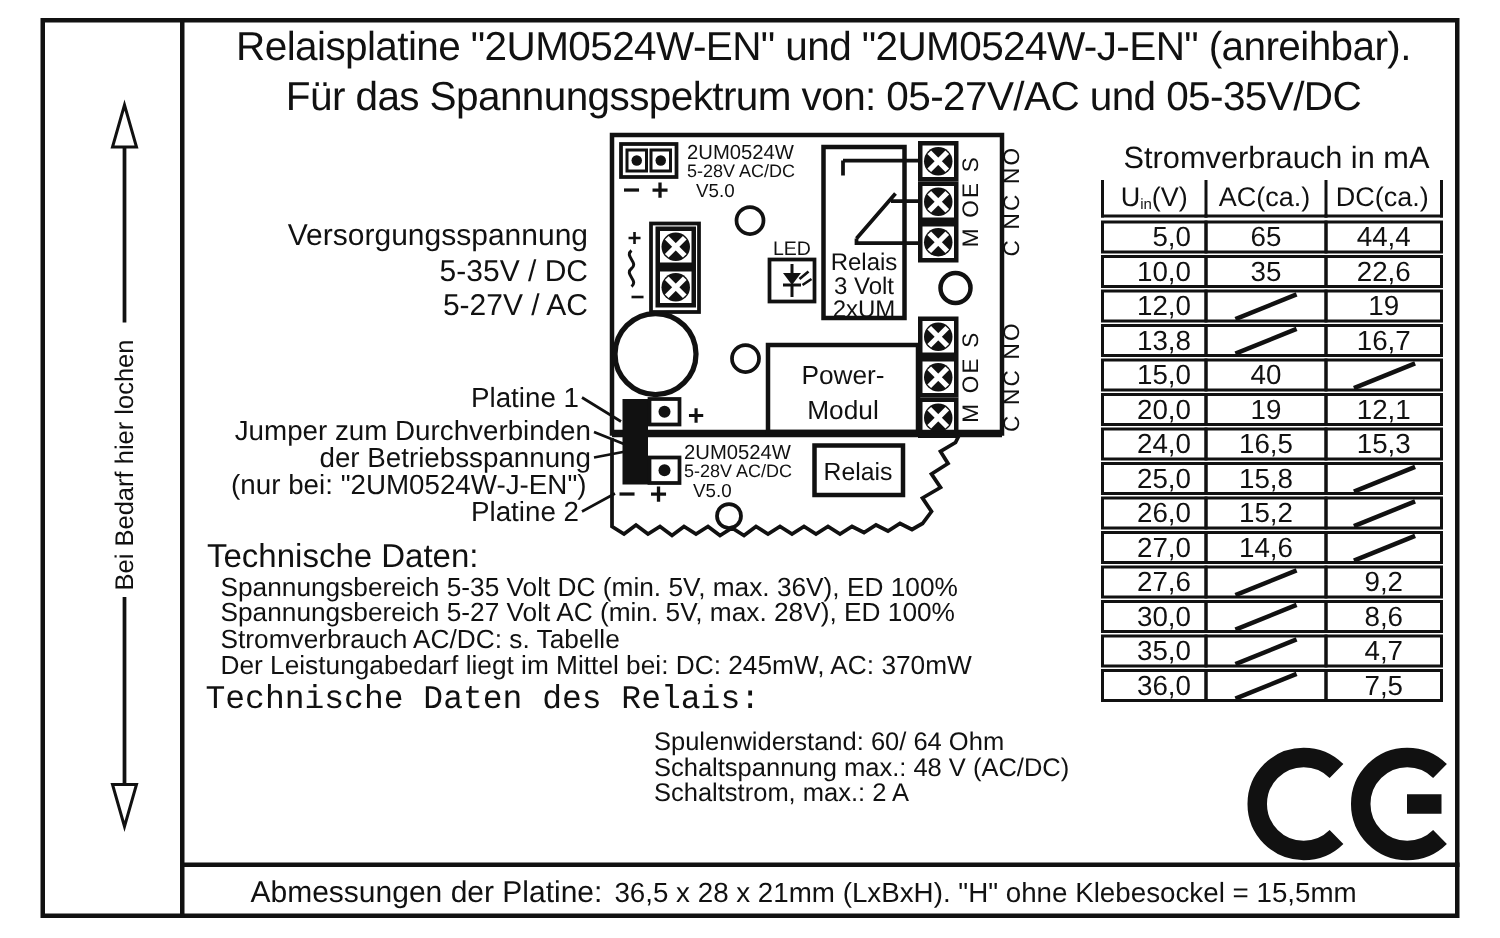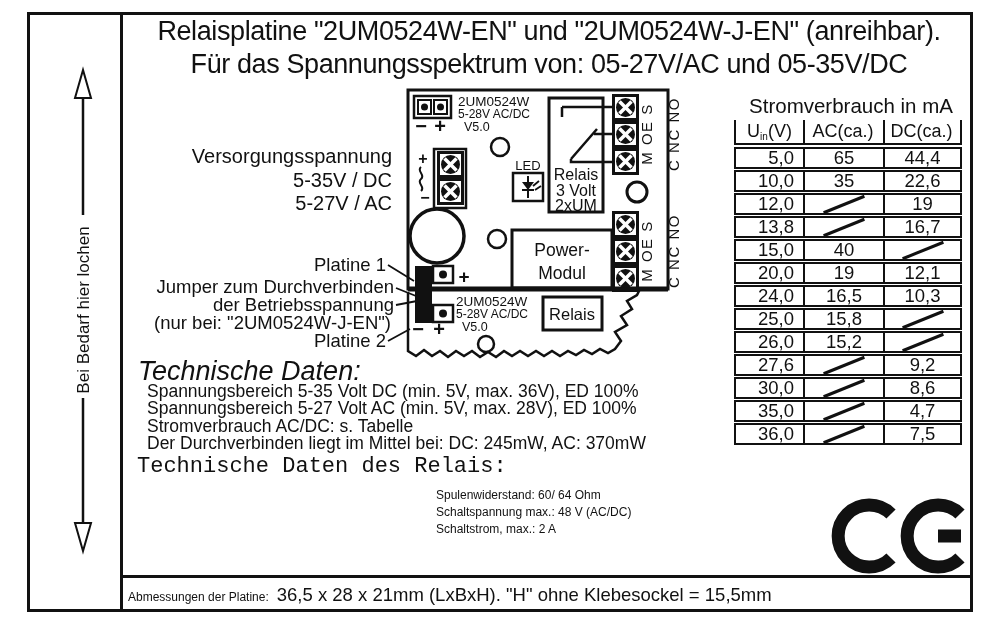--- a/index.html
+++ b/index.html
@@ -25,28 +25,28 @@
   svg .fillink{fill:#111;stroke:none;}
   svg .openhead{fill:#fff;stroke:#111;stroke-width:2px;}
   svg text{fill:#111;stroke:none;font-family:"Liberation Sans",sans-serif;}
   .t20{font-size:20px;} .t185{font-size:18.5px;} .t16{font-size:16px;}
   .t165{font-size:16.5px;} .t175{font-size:17.5px;} .t13{font-size:13.5px;}
   .t12{font-size:12px;} .t125{font-size:12.5px;} .t130{font-size:13px;}
   .t15{font-size:15px;letter-spacing:1.5px;} .sign{font-size:20px;font-weight:bold;}
   .sign16{font-size:16px;font-weight:bold;} .sign19{font-size:19px;font-weight:bold;}
 
   .tech{position:absolute;left:138px;top:359px;white-space:nowrap;}
-  .tech .heading{font-size:27px;line-height:24px;font-style:italic;}
+  .tech .heading{font-size:22px;line-height:24px;}
   .tech .line{font-size:17.5px;line-height:17.3px;margin-left:9px;}
 
   .relay-heading{position:absolute;left:137px;top:454px;font-size:22px;white-space:nowrap;font-family:Liberation Mono, monospace;}
-  .relay-lines{position:absolute;left:436px;top:487px;font-size:12px;line-height:16.8px;white-space:nowrap;}
+  .relay-lines{position:absolute;left:436px;top:487px;font-size:17px;line-height:16.8px;white-space:nowrap;}
 
   .dims{position:absolute;left:128px;top:584px;white-space:nowrap;}
-  .dims .label{font-size:12px;}
+  .dims .label{font-size:20px;margin-left:39px;}
   .dims .value{font-size:18.5px;margin-left:8px;}
 
   .ctable{position:absolute;left:734px;top:94px;width:234px;}
   .ttitle{font-size:20.5px;text-align:center;white-space:nowrap;margin-bottom:2px;}
   .thead{display:flex;height:25px;}
   .th{box-sizing:border-box;border-bottom:2px solid #111;font-size:18px;display:flex;
       align-items:flex-end;justify-content:center;padding-bottom:1px;white-space:nowrap;}
   .th.h0{width:71px;border-left:2px solid #111;border-right:2px solid #111;}
   .th.h1{width:82px;border-right:2px solid #111;margin-left:-2px;}
   .th.h2{width:79px;border-right:2px solid #111;margin-left:-2px;}
@@ -182,21 +182,21 @@
     <text class="t185" x="386" y="347" text-anchor="end">Platine 2</text>
 
     <path class="thin" d="M388,265 L414,281 M396,288 L416,296 M396,305 L417,301 M388,341 L410,329"></path>
   </svg>
 
   <div class="tech">
     <div class="heading">Technische Daten:</div>
     <div class="line">Spannungsbereich 5-35 Volt DC (min. 5V, max. 36V), ED 100%</div>
     <div class="line">Spannungsbereich 5-27 Volt AC (min. 5V, max. 28V), ED 100%</div>
     <div class="line">Stromverbrauch AC/DC: s. Tabelle</div>
-    <div class="line">Der Durchverbinden liegt im Mittel bei: DC: 245mW, AC: 370mW</div>
+    <div class="line">Der Leistungabedarf liegt im Mittel bei: DC: 245mW, AC: 370mW</div>
   </div>
 
   <div class="relay-heading">Technische Daten des Relais:</div>
   <div class="relay-lines">
     <div>Spulenwiderstand: 60/ 64 Ohm</div>
     <div>Schaltspannung max.: 48 V (AC/DC)</div>
     <div>Schaltstrom, max.: 2 A</div>
   </div>
 
   <div class="ctable">
@@ -243,32 +243,39 @@
           </div>
         </div>
         <div class="trow">
           <div class="tcell c0">20,0</div>
           <div class="tcell c1">19</div>
           <div class="tcell c2">12,1</div>
         </div>
         <div class="trow">
           <div class="tcell c0">24,0</div>
           <div class="tcell c1">16,5</div>
-          <div class="tcell c2">10,3</div>
+          <div class="tcell c2">15,3</div>
         </div>
         <div class="trow">
           <div class="tcell c0">25,0</div>
           <div class="tcell c1">15,8</div>
           <div class="tcell c2" style="justify-content: center; padding-right: 0px;">
             <div class="slash"></div>
           </div>
         </div>
         <div class="trow">
           <div class="tcell c0">26,0</div>
           <div class="tcell c1">15,2</div>
+          <div class="tcell c2" style="justify-content: center; padding-right: 0px;">
+            <div class="slash"></div>
+          </div>
+        </div>
+        <div class="trow">
+          <div class="tcell c0">27,0</div>
+          <div class="tcell c1">14,6</div>
           <div class="tcell c2" style="justify-content: center; padding-right: 0px;">
             <div class="slash"></div>
           </div>
         </div>
         <div class="trow">
           <div class="tcell c0">27,6</div>
           <div class="tcell c1" style="justify-content: center; padding-right: 0px;">
             <div class="slash"></div>
           </div>
           <div class="tcell c2">9,2</div>

